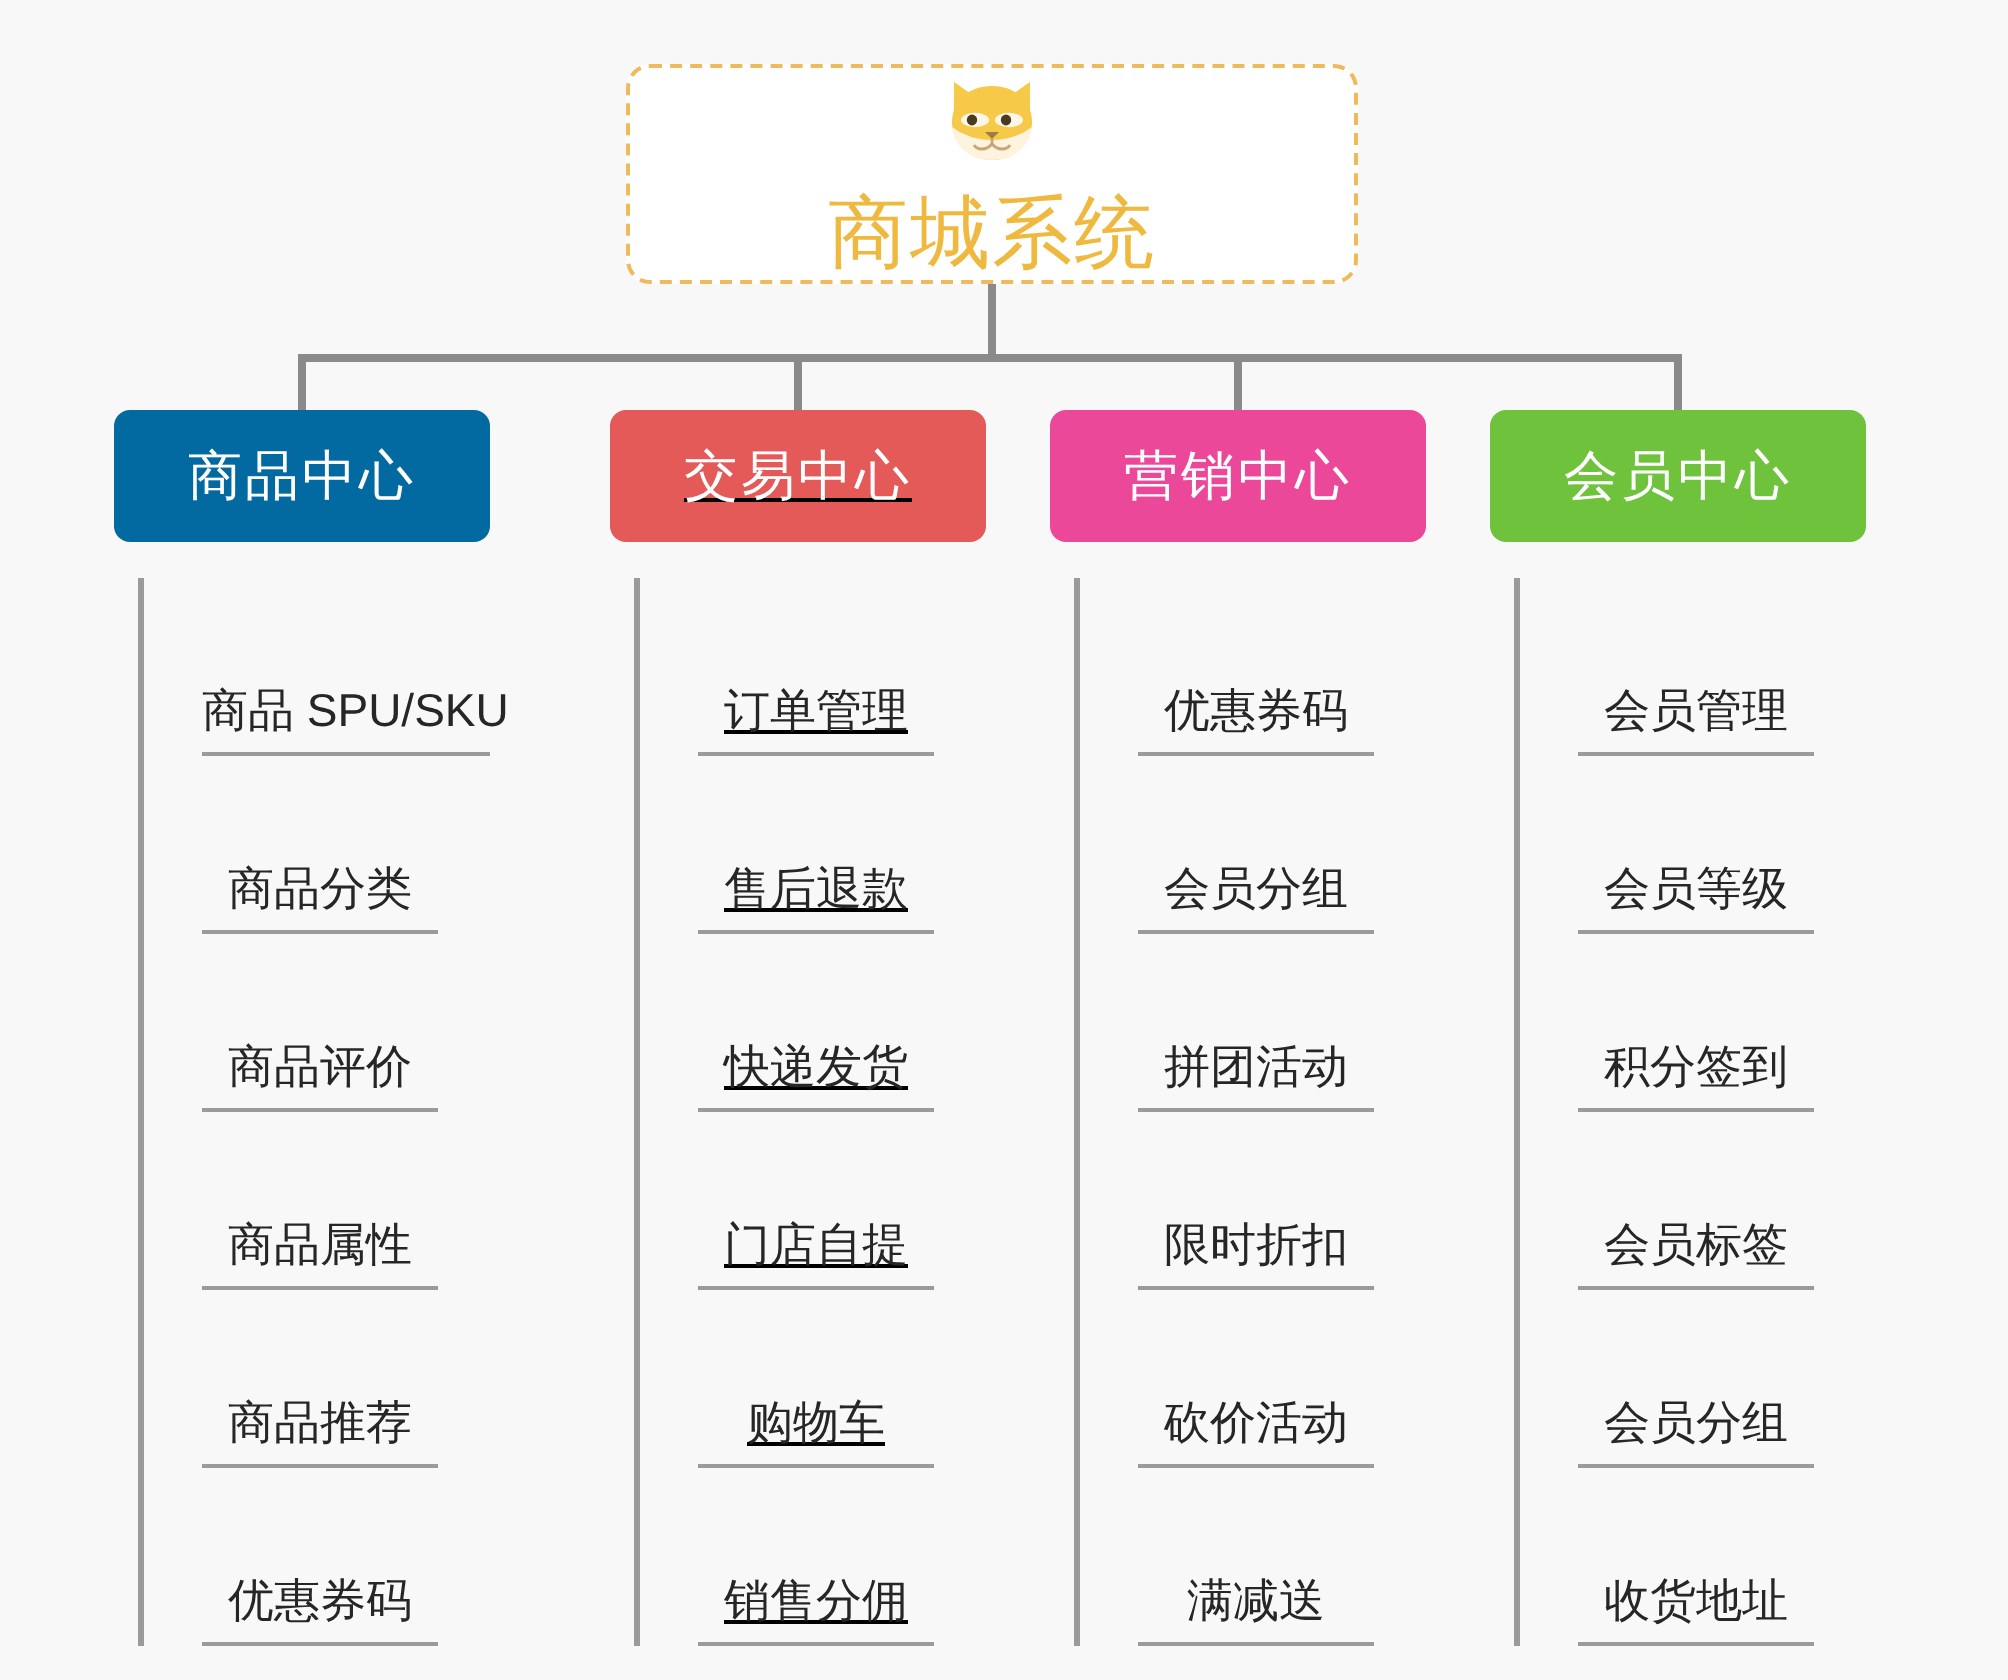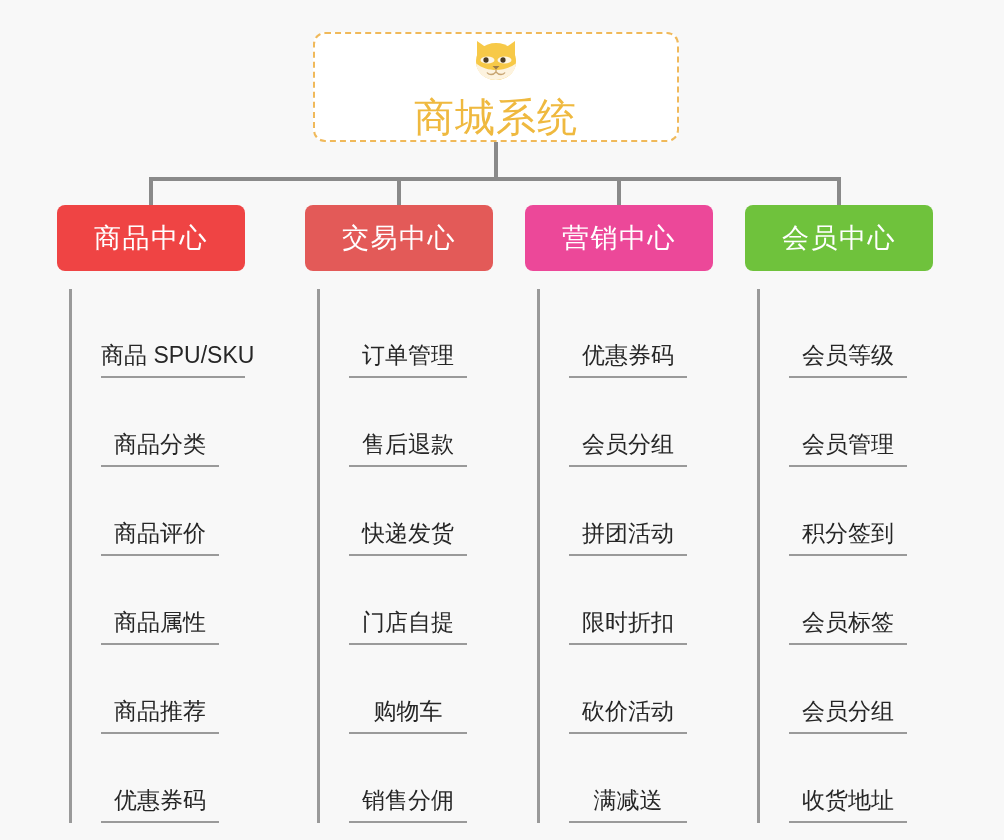--- a/index.html
+++ b/index.html
@@ -136,21 +136,21 @@
   </div>
 
   <div class="line v-line" style="left: 494px; top: 142px; height: 37px; background: rgb(138, 138, 138);"></div>
   <div class="line h-line" style="left: 149px; top: 177px; width: 692px; background: rgb(138, 138, 138);"></div>
   <div class="line v-line" style="left: 149px; top: 177px; height: 30px; background: rgb(138, 138, 138);"></div>
   <div class="line v-line" style="left: 397px; top: 177px; height: 30px; background: rgb(138, 138, 138);"></div>
   <div class="line v-line" style="left: 617px; top: 177px; height: 30px; background: rgb(138, 138, 138);"></div>
   <div class="line v-line" style="left: 837px; top: 177px; height: 30px; background: rgb(138, 138, 138);"></div>
 
   <div class="column" style="left:57px;">
-    <div class="col-head" style="background:#ef4444;font-family:Liberation Serif, serif;">商品中心</div>
+    <div class="col-head" style="background:#0369a1;font-family:Liberation Serif, serif;">商品中心</div>
     <div class="col-body">
       <div class="col-rail"></div>
       <div class="leaf">
           <span class="leaf-text">商品 SPU/SKU</span>
         </div>
       <div class="leaf">
           <span class="leaf-text">商品分类</span>
         </div>
       <div class="leaf">
           <span class="leaf-text">商品评价</span>
@@ -160,21 +160,21 @@
         </div>
       <div class="leaf">
           <span class="leaf-text">商品推荐</span>
         </div>
       <div class="leaf">
           <span class="leaf-text">优惠券码</span>
         </div>
     </div>
   </div>
 
-  <div class="column" style="left:305px;">
+  <div class="column" style="left:305px;text-decoration:underline;">
     <div class="col-head" style="background:#e35a58;">交易中心</div>
     <div class="col-body">
       <div class="col-rail"></div>
       <div class="leaf">
           <span class="leaf-text">订单管理</span>
         </div>
       <div class="leaf">
           <span class="leaf-text">售后退款</span>
         </div>
       <div class="leaf">
@@ -215,26 +215,26 @@
           <span class="leaf-text">满减送</span>
         </div>
     </div>
   </div>
 
   <div class="column" style="left:745px;">
     <div class="col-head" style="background:#6fc23c;">会员中心</div>
     <div class="col-body">
       <div class="col-rail"></div>
       <div class="leaf">
+          <span class="leaf-text">会员管理</span>
+        </div>
+      <div class="leaf">
           <span class="leaf-text">会员等级</span>
         </div>
       <div class="leaf">
-          <span class="leaf-text">会员管理</span>
-        </div>
-      <div class="leaf">
           <span class="leaf-text">积分签到</span>
         </div>
       <div class="leaf">
           <span class="leaf-text">会员标签</span>
         </div>
       <div class="leaf">
           <span class="leaf-text">会员分组</span>
         </div>
       <div class="leaf">
           <span class="leaf-text">收货地址</span>

